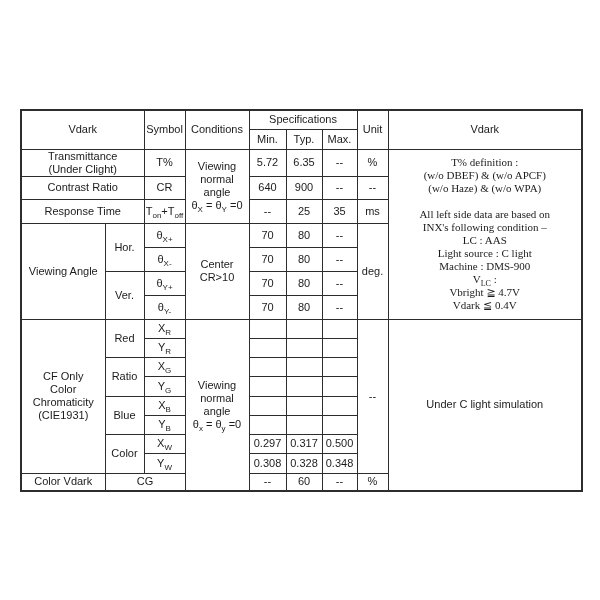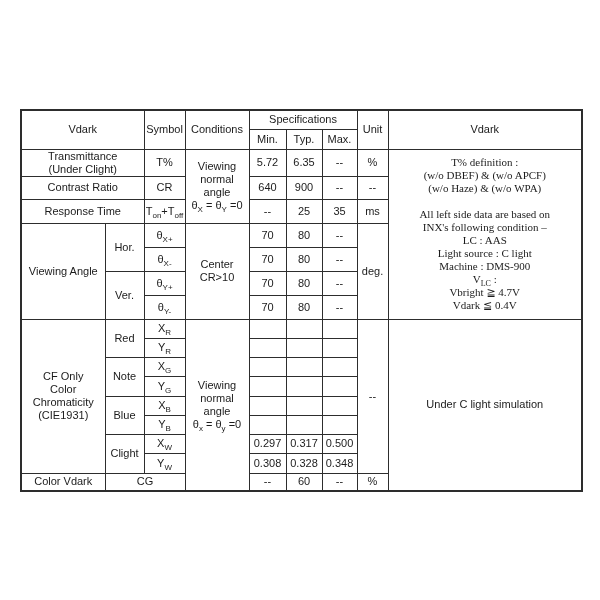--- a/index.html
+++ b/index.html
@@ -148,21 +148,21 @@
       <td rowspan="9" class="note-mid">Under C light simulation</td>
     </tr>
     <tr style="height:19px">
       <td>Y<sub>R</sub></td>
       <td></td>
       <td></td>
       <td></td>
     </tr>
 
     <tr style="height:19px">
-      <td rowspan="2">Note</td>
+      <td rowspan="2">Ratio</td>
       <td>X<sub>G</sub></td>
       <td></td>
       <td></td>
       <td></td>
     </tr>
     <tr style="height:20px">
       <td>Y<sub>G</sub></td>
       <td></td>
       <td></td>
       <td></td>
@@ -176,21 +176,21 @@
       <td></td>
     </tr>
     <tr style="height:19px">
       <td>Y<sub>B</sub></td>
       <td></td>
       <td></td>
       <td></td>
     </tr>
 
     <tr style="height:19px">
-      <td rowspan="2">Clight</td>
+      <td rowspan="2">Color</td>
       <td>X<sub>W</sub></td>
       <td>0.297</td>
       <td>0.317</td>
       <td>0.500</td>
     </tr>
     <tr style="height:20px">
       <td>Y<sub>W</sub></td>
       <td>0.308</td>
       <td>0.328</td>
       <td>0.348</td>

